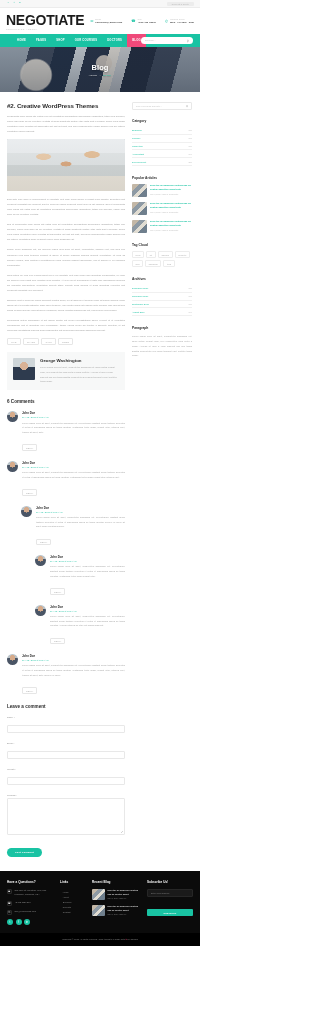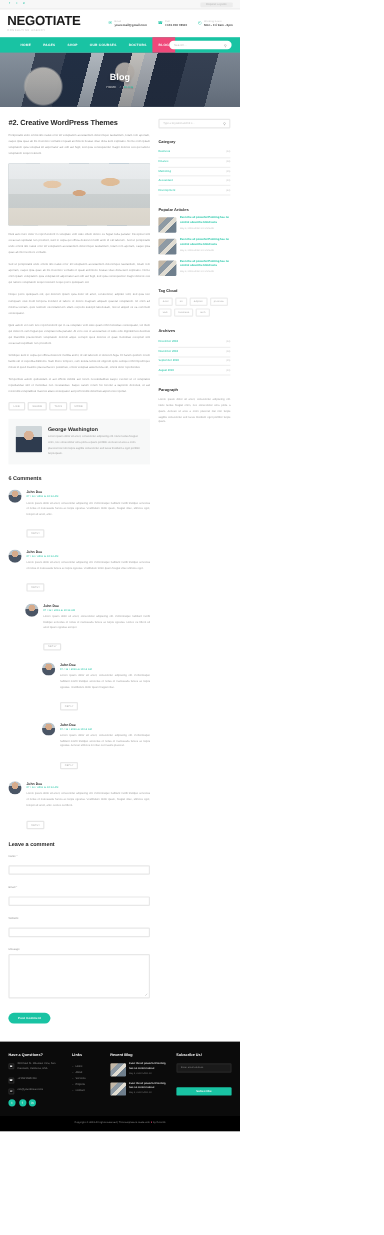--- a/index.html
+++ b/index.html
@@ -41,21 +41,21 @@
   
   .header {
     background: #fff;
     padding: 5px 6px 4px 6px;
     display: flex;
     align-items: center;
     justify-content: space-between;
   }
   .brand { line-height: 1; }
   .brand-name {
-    font-size: 11px;
+    font-size: 14px;
     font-weight: 700;
     letter-spacing: -0.25px;
     color: #1b1b1b;
   }
   .brand-sub {
     font-size: 2.1px;
     letter-spacing: .55px;
     color: #bdbdbd;
     margin-top: 1px;
   }

